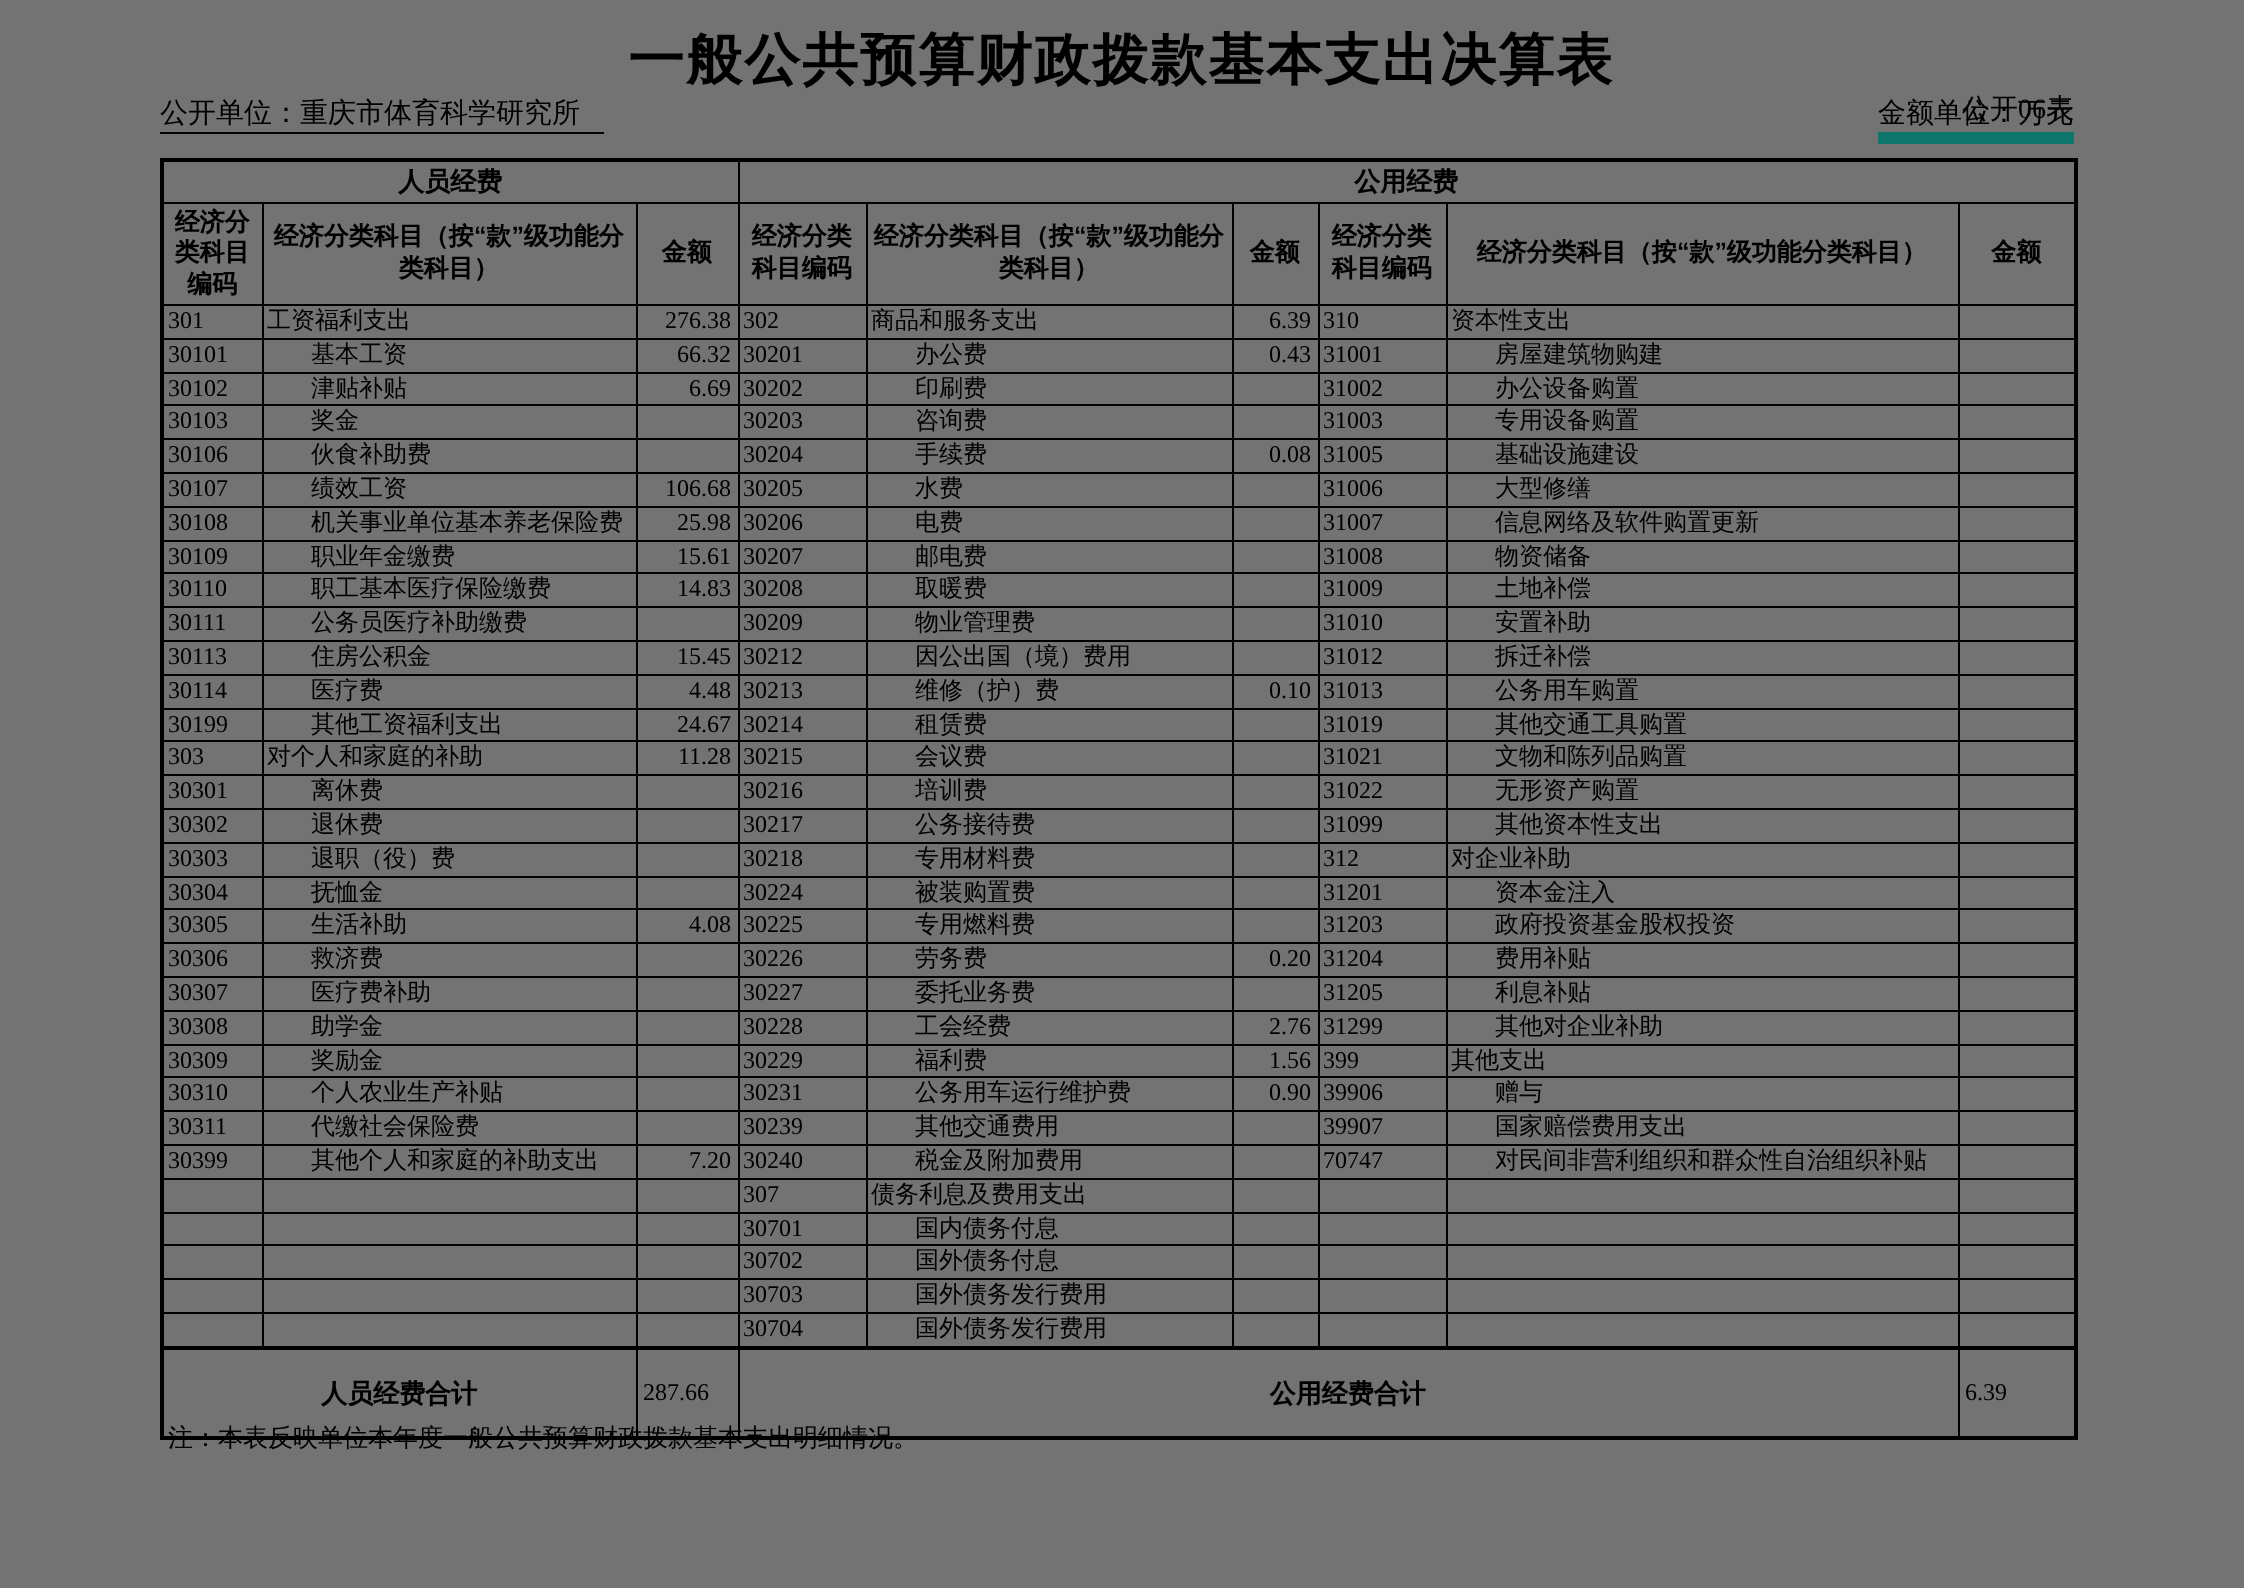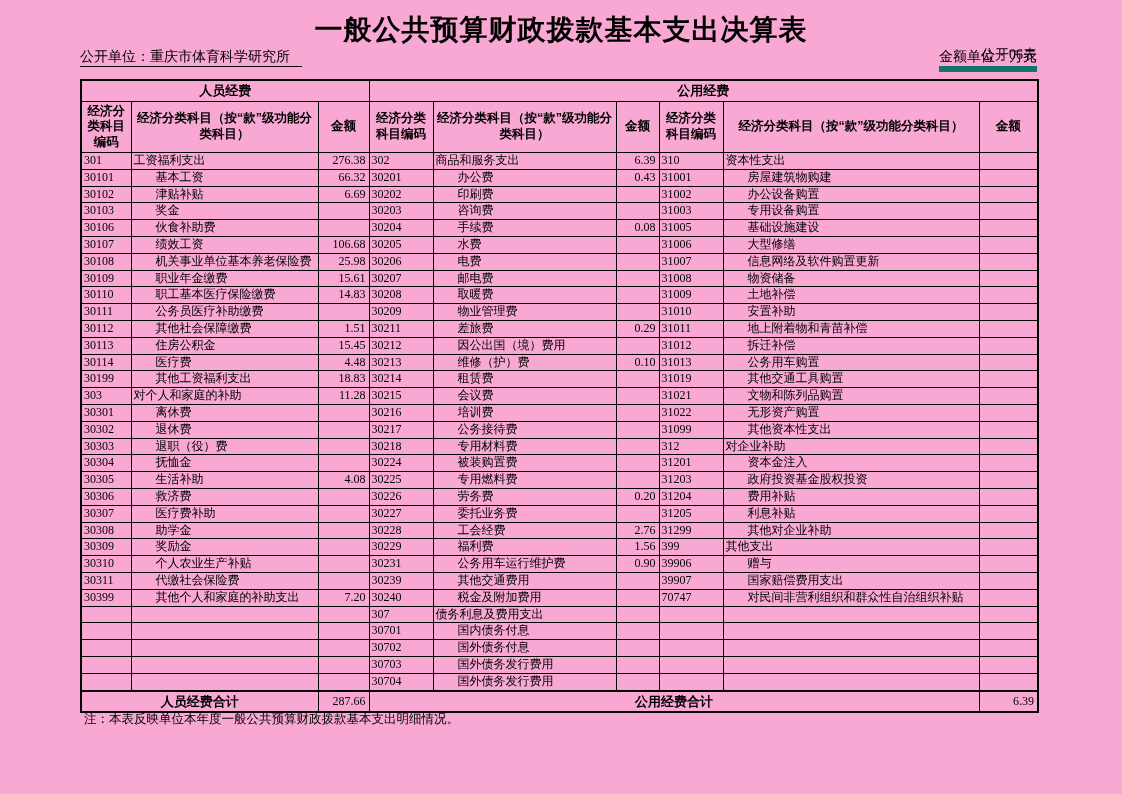--- a/index.html
+++ b/index.html
@@ -1,16 +1,16 @@
 <!DOCTYPE html>
 <html><head>
 <meta charset="utf-8">
 <style>
   html,body{margin:0;padding:0;background:#fff;}
-  .page{position:relative;width:1122px;height:794px;background:#f9a8d4;color:#000;
+  .page{position:relative;width:1122px;height:794px;background:#737373;color:#000;
         font-family:"Liberation Serif",serif;overflow:hidden;}
   .title{position:absolute;top:11px;left:0;width:1122px;text-align:center;
          font-size:28px;font-weight:bold;letter-spacing:1px;
          font-family:"Liberation Sans",sans-serif;}
   .table-no{position:absolute;top:46px;left:80px;width:957px;text-align:right;font-size:14px;}
   .meta{position:absolute;top:48px;left:80px;width:957px;font-size:14px;height:18px;}
   .meta .unit{float:left;border-bottom:1px solid #000;padding-right:12px;}
   .meta .amount-unit{float:right;border-bottom:6px solid #0f766e;margin-left:22px;}
   table.budget{position:absolute;top:79px;left:80px;width:957px;
                border-collapse:collapse;table-layout:fixed;
@@ -22,21 +22,21 @@
                  line-height:1.25;vertical-align:middle;white-space:normal;
                  font-family:"Liberation Sans",sans-serif;padding:0 2px;}
   tbody.data td{height:15.8px;font-size:12px;line-height:15.8px;white-space:nowrap;}
   tbody.data td.code{text-align:left;padding:0 2px;}
   tbody.data td.name{text-align:left;padding:0 2px;}
   tbody.data td.name.indent{padding-left:24px;}
   tbody.data td.amount{text-align:right;padding:0 3px;}
   tr.totals-row td{height:19px;border-top:2px solid #000;font-size:13px;line-height:19px;}
   tr.totals-row td.lbl{text-align:center;font-weight:bold;
                        font-family:"Liberation Sans",sans-serif;}
-  tr.totals-row td.amount{text-align:right;font-size:12px;padding:0 3px;margin-left:20px;}
+  tr.totals-row td.amount{text-align:left;font-size:12px;padding:12px 3px;margin-left:20px;}
   .note{position:absolute;top:711px;left:84px;font-size:12.5px;}
 </style>
 </head>
 <body>
 
 <div class="page">
 
   <div class="title">一般公共预算财政拨款基本支出决算表</div>
 
   <div class="table-no">公开06表</div>
@@ -180,31 +180,20 @@
           <td class="name indent">公务员医疗补助缴费</td>
           <td class="amount"></td>
           <td class="code">30209</td>
           <td class="name indent">物业管理费</td>
           <td class="amount"></td>
           <td class="code">31010</td>
           <td class="name indent">安置补助</td>
           <td class="amount"></td>
         </tr>
         <tr>
-          <td class="code">30112</td>
-          <td class="name indent">其他社会保障缴费</td>
-          <td class="amount">1.51</td>
-          <td class="code">30211</td>
-          <td class="name indent">差旅费</td>
-          <td class="amount">0.29</td>
-          <td class="code">31011</td>
-          <td class="name indent">地上附着物和青苗补偿</td>
-          <td class="amount"></td>
-        </tr>
-        <tr>
           <td class="code">30113</td>
           <td class="name indent">住房公积金</td>
           <td class="amount">15.45</td>
           <td class="code">30212</td>
           <td class="name indent">因公出国（境）费用</td>
           <td class="amount"></td>
           <td class="code">31012</td>
           <td class="name indent">拆迁补偿</td>
           <td class="amount"></td>
         </tr>
@@ -215,21 +204,21 @@
           <td class="code">30213</td>
           <td class="name indent">维修（护）费</td>
           <td class="amount">0.10</td>
           <td class="code">31013</td>
           <td class="name indent">公务用车购置</td>
           <td class="amount"></td>
         </tr>
         <tr>
           <td class="code">30199</td>
           <td class="name indent">其他工资福利支出</td>
-          <td class="amount">18.83</td>
+          <td class="amount">24.67</td>
           <td class="code">30214</td>
           <td class="name indent">租赁费</td>
           <td class="amount"></td>
           <td class="code">31019</td>
           <td class="name indent">其他交通工具购置</td>
           <td class="amount"></td>
         </tr>
         <tr>
           <td class="code">303</td>
           <td class="name">对个人和家庭的补助</td>

